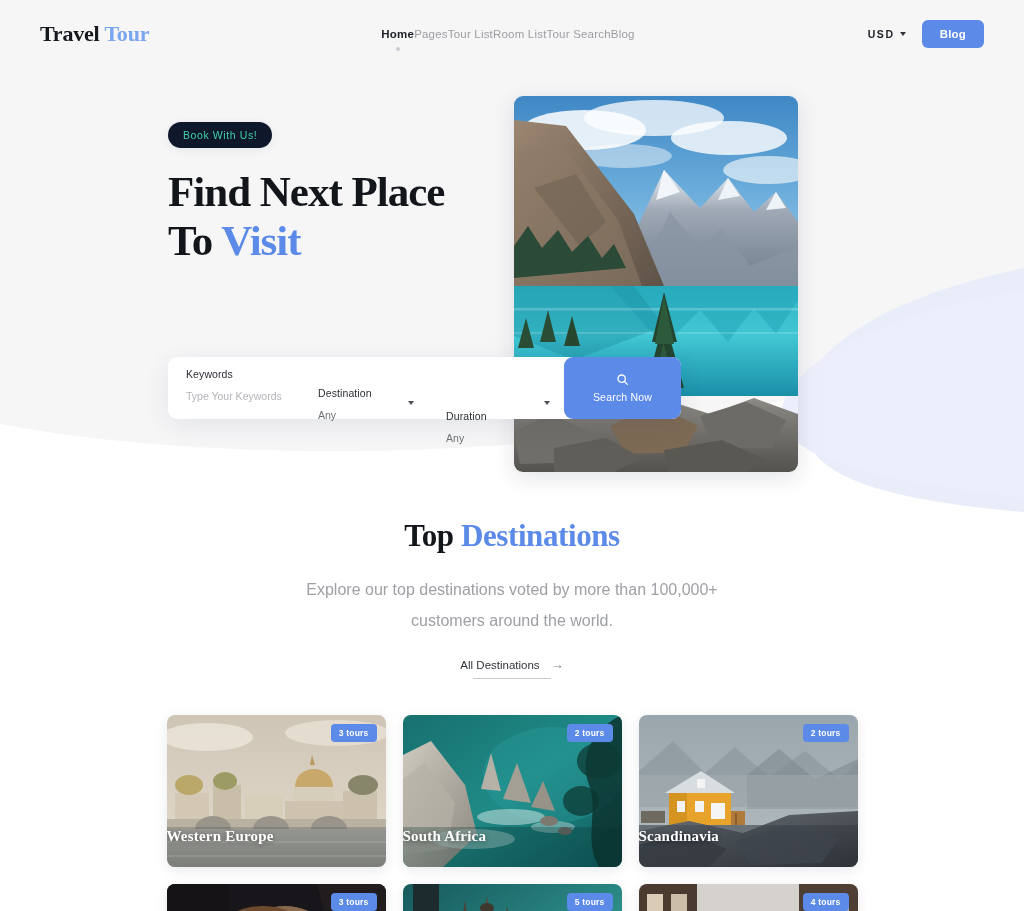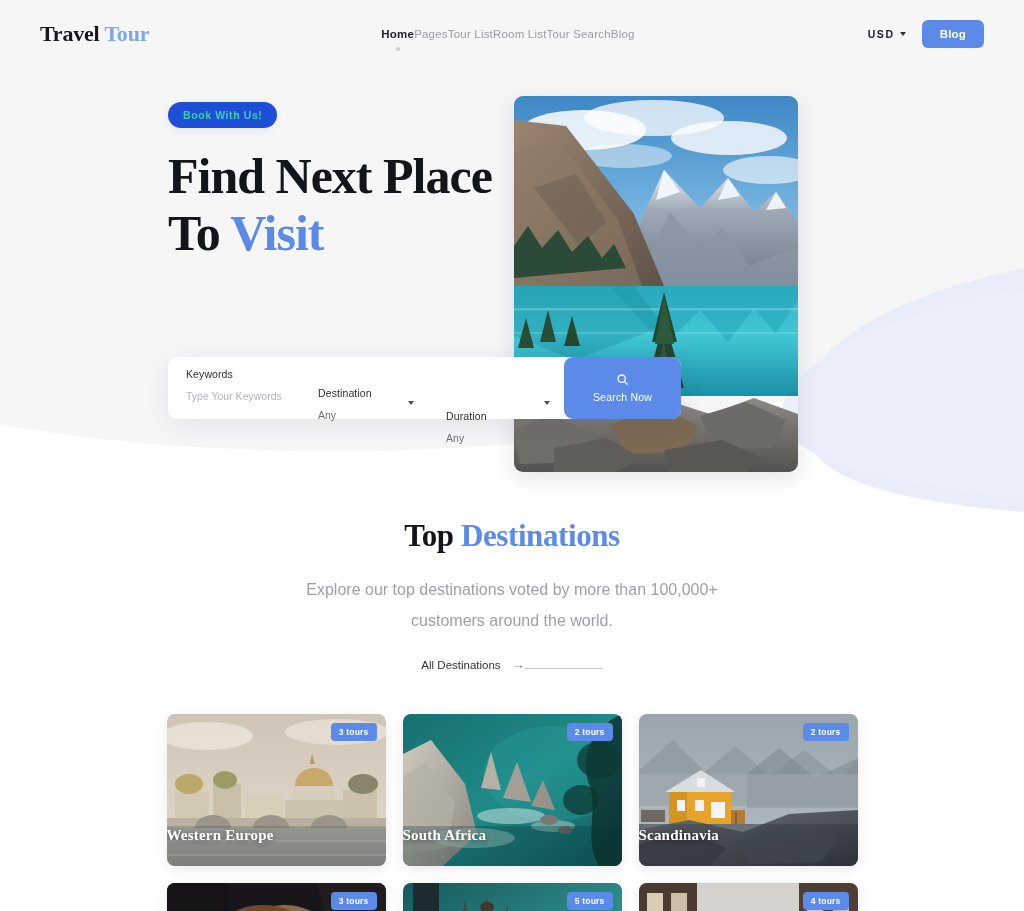--- a/index.html
+++ b/index.html
@@ -129,32 +129,33 @@
     padding: 28px 32px 0 32px;
     display: flex;
   }
   .hero-left {
     width: 380px;
     margin-left: 136px;
     padding-top: 6px;
   }
   .badge-book {
     display: inline-block;
-    background: #1d4ed8;
+    background: #0f172a;
     color: #3fd0a8;
     font-size: 10.5px;
-    font-weight: 700;
+    font-weight: 400;
     letter-spacing: 0.6px;
     padding: 7px 15px;
     border-radius: 20px;
     box-shadow: 0 2px 10px rgba(30,40,70,0.07);
+    margin-top: 20px;
   }
   .hero-title {
     font-family: "Liberation Serif", serif;
-    font-size: 50px;
+    font-size: 43px;
     line-height: 1.13;
     font-weight: 700;
     color: #12151a;
     letter-spacing: -1px;
     margin-top: 20px;
   }
   .hero-title .hl { color: #5b8ae8; }
   .hero-sub {
     margin-top: 26px;
     font-size: 12.5px;
@@ -266,21 +267,21 @@
   .sec-title .hl { color: #5b8ae8; }
   .sec-sub {
     margin-top: 20px;
     font-size: 16px;
     line-height: 1.95;
     color: #9ea0a5;
   }
   .all-link-wrap {
     margin-top: 22px;
     display: inline-flex;
-    flex-direction: row;
+    flex-direction: column;
     align-items: center;
   }
   .all-link {
     display: inline-flex;
     align-items: center;
     gap: 11px;
     font-size: 11.5px;
     color: #30343a;
     cursor: pointer;
     padding-bottom: 7px;

